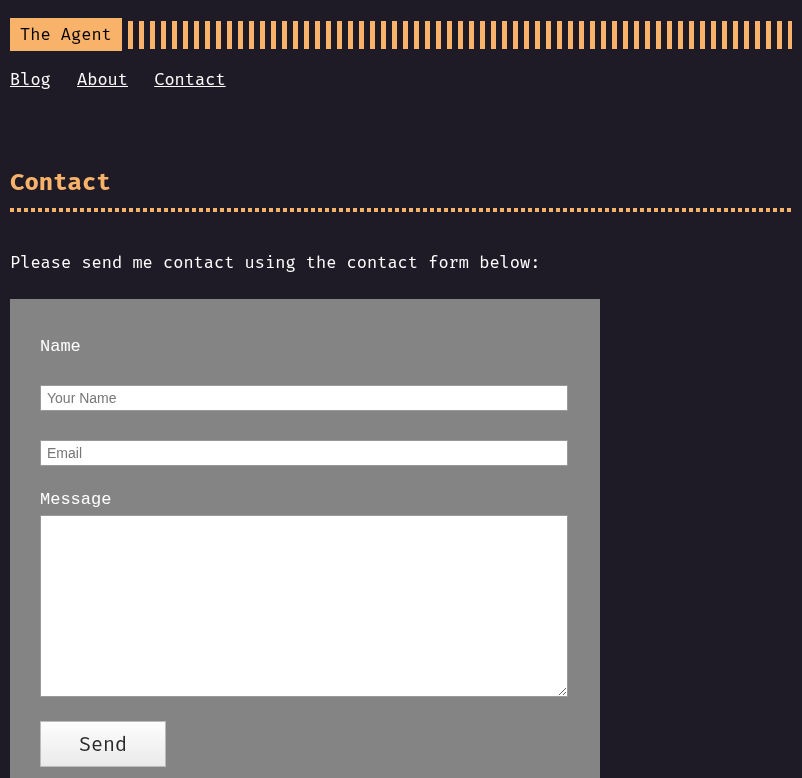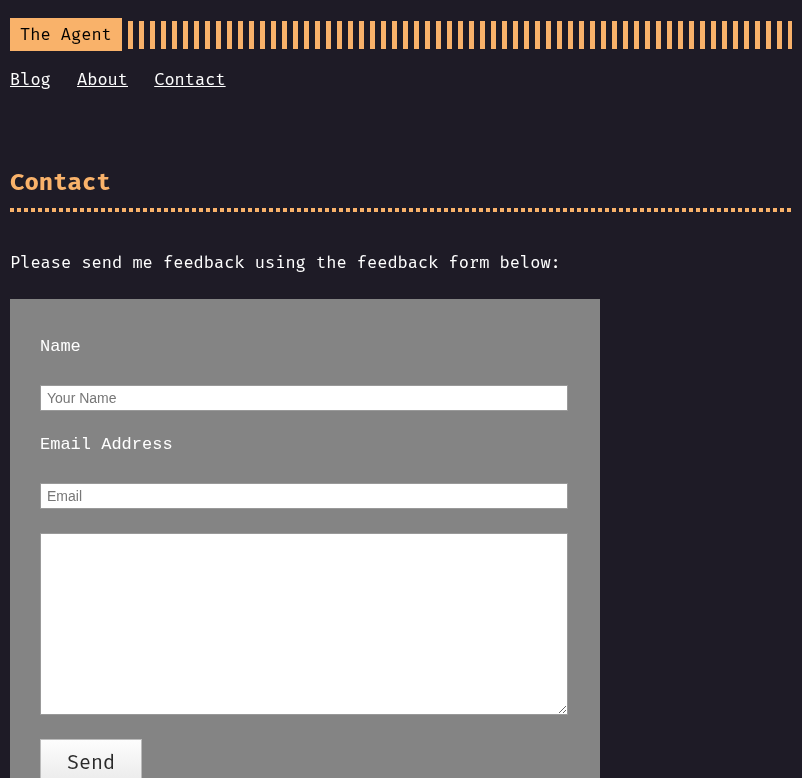--- a/index.html
+++ b/index.html
@@ -113,21 +113,21 @@
       font-family: Arial, sans-serif;
       font-size: 14px;
       color: #333;
       margin-bottom: 24px;
       display: block;
       resize: both;
     }
     .send-button {
       background: linear-gradient(#fdfdfd, #eaeaea);
       border: 1px solid #bbb;
-      padding: 10px 26px;
+      padding: 10px 38px;
       font-size: 20px;
       font-family: "Fira Mono", monospace;
       color: #2a2a2a;
       cursor: pointer;
     }
   </style>
 </head>
 <body>
 
 <div class="header-bar">
@@ -137,26 +137,26 @@
 
 <nav class="nav">
   <a href="#">Blog</a>
   <a href="#">About</a>
   <a href="#">Contact</a>
 </nav>
 
 <div class="content">
   <h1 class="page-title">Contact</h1>
   <div class="title-divider"></div>
-  <p class="intro">Please send me feedback using the feedback form below:</p>
+  <p class="intro">Please send me contact using the contact form below:</p>
 
   <div class="form-box">
     <label class="form-label">Name</label>
     <input type="text" class="form-input" placeholder="Your Name" style="">
 
-    <label class="form-label">Email Address</label>
     <input type="text" class="form-input" placeholder="Email" style="">
 
+    <label class="form-label">Message</label>
     <textarea class="form-textarea" style=""></textarea>
 
     <button class="send-button">Send</button>
   </div>
 </div>
 
 </body></html>

